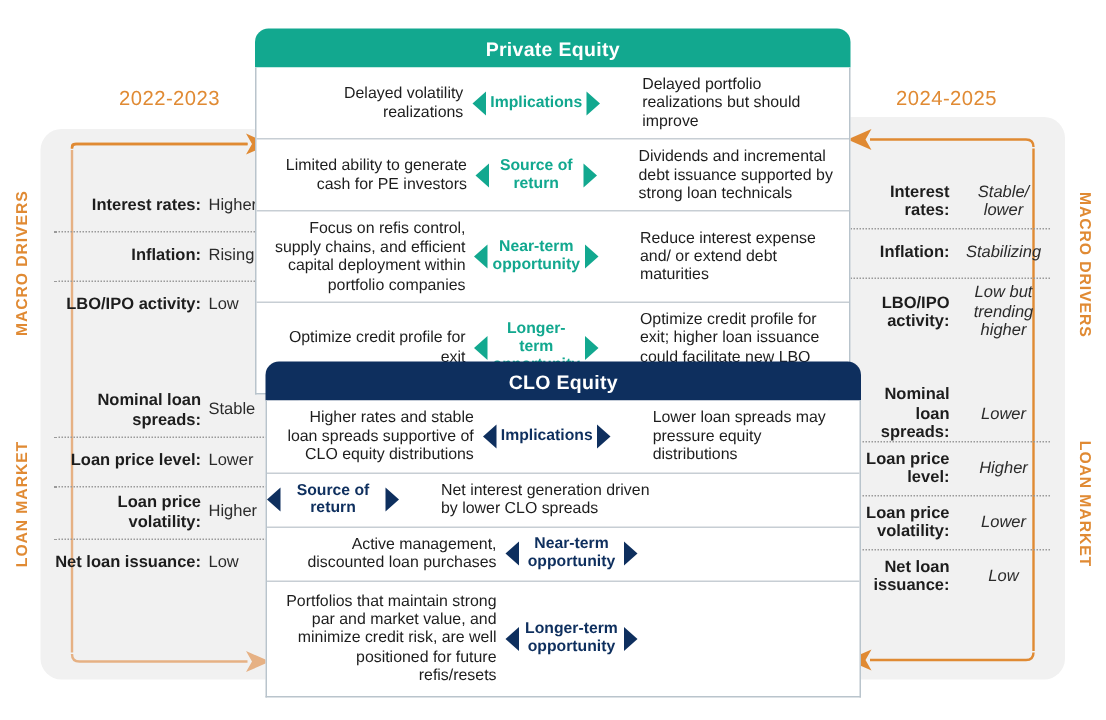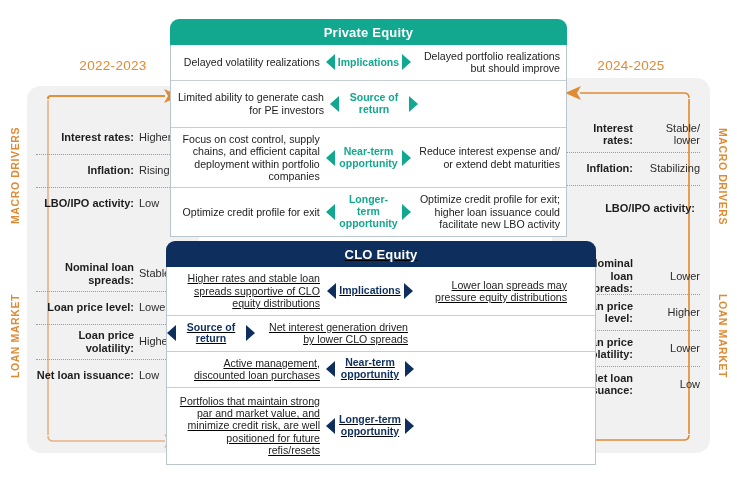--- a/index.html
+++ b/index.html
@@ -64,21 +64,21 @@
     line-height: 12.5px;
   }
   .dval {
     font-size: 11px;
     color: #2b2b2b;
     line-height: 12.5px;
   }
   .dtable.left .dkey  { flex: 1; text-align: right; padding-right: 5px; }
   .dtable.left .dval  { width: 47px; text-align: left; }
   .dtable.right .dkey { flex: 1; text-align: right; padding-right: 5px; }
-  .dtable.right .dval { width: 62px; text-align: right; }
+  .dtable.right .dval { width: 62px; text-align: center; font-style: italic; }
 
   
   .card { position: absolute; }
   .card-head {
     height: 26px;
     border-radius: 9px 9px 0 0;
     color: #ffffff;
     font-weight: bold;
     font-size: 13px;
     display: flex;
@@ -95,21 +95,21 @@
   .crow + .crow { border-top: 1px solid #c7ced4; }
   .cside {
     font-size: 10.6px;
     line-height: 12.4px;
     color: #1d1d1d;
     display: flex;
     align-items: center;
     padding: 5px 6px;
   }
   .cside.l { width: 159px; justify-content: flex-end; text-align: right; }
-  .cside.r { width: 159px; justify-content: flex-start; text-align: right; }
+  .cside.r { width: 159px; justify-content: flex-start; text-align: left; margin-left: 22px; }
   .cmid {
     width: 88px;
     display: flex;
     align-items: center;
     justify-content: center;
     position: relative;
     font-weight: bold;
     font-size: 10.5px;
     line-height: 11.8px;
     text-align: center;
@@ -198,20 +198,21 @@
     <div class="drow" style="height:36px;">
       <div class="dkey">Interest rates:</div>
       <div class="dval">Stable/ lower</div>
     </div>
     <div class="drow" style="height:33px;">
       <div class="dkey">Inflation:</div>
       <div class="dval">Stabilizing</div>
     </div>
     <div class="drow" style="height:46px;">
       <div class="dkey">LBO/IPO activity:</div>
+      <div class="dval">Low but trending higher</div>
     </div>
   </div>
 
   <div class="dtable right" style="left:565px; top:258px; width:135px;">
     <div class="drow" style="height:36px;">
       <div class="dkey">Nominal loan spreads:</div>
       <div class="dval">Lower</div>
     </div>
     <div class="drow" style="height:36px;">
       <div class="dkey">Loan price level:</div>
@@ -239,43 +240,44 @@
         </div>
         <div class="cside r">Delayed portfolio realizations but should improve</div>
       </div>
       <div class="crow" style="min-height:47px;">
         <div class="cside l">Limited ability to generate cash for PE investors</div>
         <div class="cmid" style="color:#12A88F;">
           <span class="tri l"></span>
           <span class="lbl">Source of return</span>
           <span class="tri r"></span>
         </div>
+        <div class="cside r">Dividends and incremental debt issuance supported by strong loan technicals</div>
       </div>
       <div class="crow" style="min-height:60px;">
-        <div class="cside l">Focus on cost control, supply chains, and efficient capital deployment within portfolio companies</div>
+        <div class="cside l">Focus on refis control, supply chains, and efficient capital deployment within portfolio companies</div>
         <div class="cmid" style="color:#12A88F;">
           <span class="tri l"></span>
           <span class="lbl">Near-term opportunity</span>
           <span class="tri r"></span>
         </div>
         <div class="cside r">Reduce interest expense and/ or extend debt maturities</div>
       </div>
       <div class="crow" style="min-height:47px;">
         <div class="cside l">Optimize credit profile for exit</div>
         <div class="cmid" style="color:#12A88F;">
           <span class="tri l"></span>
           <span class="lbl">Longer-term opportunity</span>
           <span class="tri r"></span>
         </div>
         <div class="cside r">Optimize credit profile for exit; higher loan issuance could facilitate new LBO activity</div>
       </div>
     </div>
   </div>
 
-  <div class="card" style="left:166px; top:241px; width:430px;text-decoration:underline;">
+  <div class="card" style="left:177px; top:241px; width:397px;">
     <div class="card-head" style="background:#0E2F5E;">CLO Equity</div>
     <div class="card-body">
       <div class="crow" style="min-height:48px;">
         <div class="cside l">Higher rates and stable loan spreads supportive of CLO equity distributions</div>
         <div class="cmid" style="color:#0E2F5E;">
           <span class="tri l"></span>
           <span class="lbl">Implications</span>
           <span class="tri r"></span>
         </div>
         <div class="cside r">Lower loan spreads may pressure equity distributions</div>

